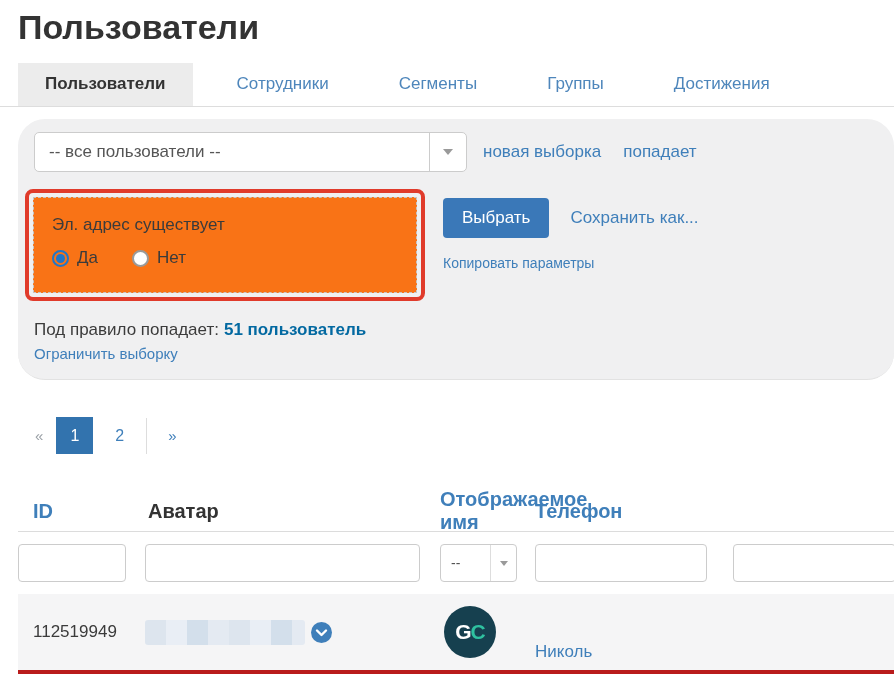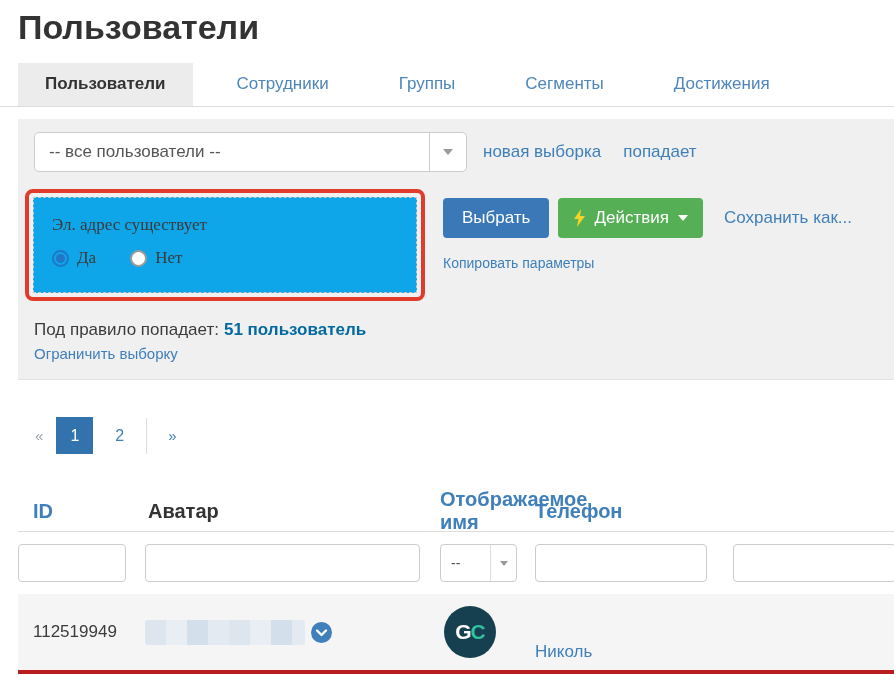--- a/index.html
+++ b/index.html
@@ -11,36 +11,36 @@
   
   .tabbar { margin-top:16px; border-bottom:1px solid #ddd; }
   .tabs-inner { display:flex; align-items:flex-end; margin-left:18px; }
   .tab { font-size:17px; color:#4e86bb; padding:11px 0 12px; cursor:pointer; white-space:nowrap; }
   .tab.active { background:#ececec; color:#333; font-weight:700; padding:11px 27px 12px; }
   .tab.t2 { margin-left:44px; }
   .tab.t3, .tab.t4, .tab.t5 { margin-left:70px; }
 
   
   .panel { margin:12px 0 0 18px; width:876px; background:#f0f0f1; border-bottom:1px solid #e2e2e2;
-    padding:13px 16px 16px 16px; }
+    padding:13px 16px 16px 16px;border-radius:27px; }
   .row1 { display:flex; align-items:center; }
   .fake-select { display:flex; align-items:stretch; width:433px; height:40px; background:#fff;
     border:1px solid #ccc; border-radius:5px; overflow:hidden; }
   .fs-text { flex:1; display:flex; align-items:center; padding-left:14px; font-size:17px; color:#555; }
   .fs-caret { width:37px; border-left:1px solid #ccc; display:flex; align-items:center; justify-content:center; }
   .tri-down { width:0; height:0; border-left:5px solid transparent; border-right:5px solid transparent;
     border-top:6px solid #9a9a9a; }
   .link { color:#3f7fba; font-size:17px; cursor:pointer; text-decoration:none; }
   .row1 .link { margin-left:16px; }
   .row1 .link + .link { margin-left:22px; }
 
   .row2 { display:flex; align-items:flex-start; margin-top:17px; }
   .annotated { margin-left:-9px; border:4px solid #e03b2b; border-radius:8px; padding:4px;
     width:400px; }
-  .dashed-box { border:1px dashed #c6c6c6; background:#0ea5e9; padding:17px 18px 24px;font-family:Liberation Serif, serif; }
+  .dashed-box { border:1px dashed #c6c6c6; background:#f97316; padding:17px 18px 24px; }
   .rule-title { font-size:17px; color:#3b3b3b; }
   .radio-row { display:flex; align-items:center; margin-top:13px; }
   .radio { width:17px; height:17px; border-radius:50%; position:relative; flex:none; cursor:pointer; }
   .radio.on { border:2px solid #2176c7; }
   .radio.on::after { content:''; position:absolute; inset:2px; border-radius:50%; background:#2176c7; }
   .radio.off { border:2px solid #9a9a9a; background:#fff; }
   .radio-label { font-size:17px; margin-left:8px; color:#3b3b3b; }
   .radio-gap { width:34px; }
 
   .right-col { margin-left:18px; padding-top:9px; }
@@ -104,22 +104,22 @@
 </style>
 </head>
 <body>
 
 <h1 class="page-title">Пользователи</h1>
 
 <div class="tabbar">
   <div class="tabs-inner">
     <div class="tab active t1">Пользователи</div>
     <div class="tab t2">Сотрудники</div>
+    <div class="tab t4">Сегменты</div>
     <div class="tab t3">Группы</div>
-    <div class="tab t4">Сегменты</div>
     <div class="tab t5">Достижения</div>
   </div>
 </div>
 
 <div class="panel">
   <div class="row1">
     <div class="fake-select">
       <div class="fs-text">-- все пользователи --</div>
       <div class="fs-caret">
           <span class="tri-down"></span>
@@ -139,27 +139,20 @@
           <span class="radio-gap"></span>
           <span class="radio off"></span>
           <span class="radio-label">Нет</span>
         </div>
       </div>
     </div>
 
     <div class="right-col">
       <div class="btn-row">
         <button class="btn btn-select">Выбрать</button>
-        <button class="btn btn-actions">
-          <svg class="bolt-svg" width="13" height="18" viewBox="0 0 13 18">
-              <path d="M8 0 L1 10 L5.5 10 L4 18 L12 7 L7 7 Z" fill="#f5d327"></path>
-            </svg>
-          <span>Действия</span>
-          <span class="caret-white"></span>
-        </button>
         <a class="link save-as">Сохранить как...</a>
       </div>
       <a class="copy-params">Копировать параметры</a>
     </div>
   </div>
 
   <div class="match-row">
     <span>Под правило попадает:</span><span class="match-count">51 пользователь</span>
   </div>
   <a class="link limit-link">Ограничить выборку</a>

